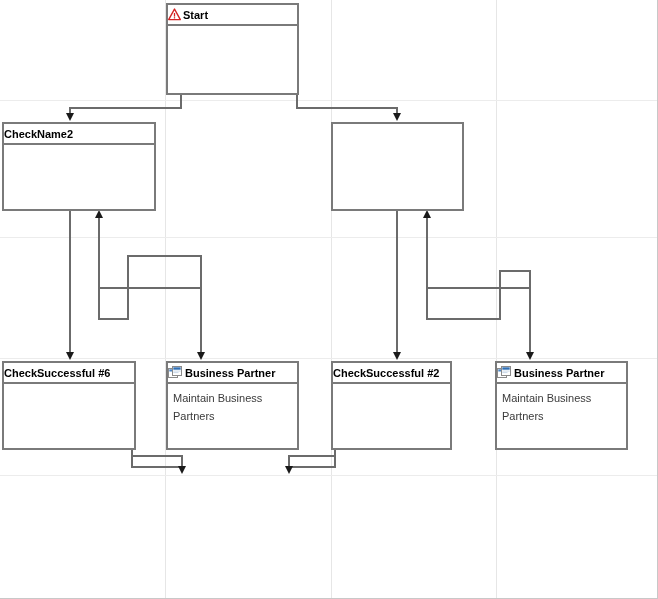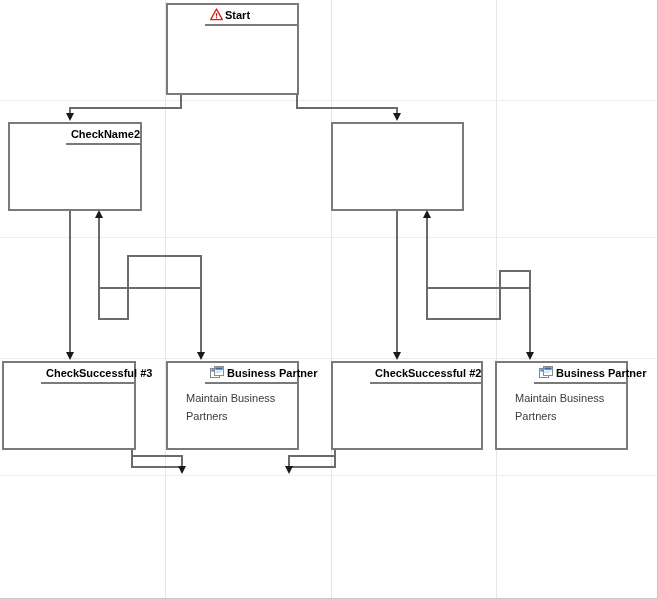--- a/index.html
+++ b/index.html
@@ -71,34 +71,32 @@
     display: flex;
     flex-direction: column;
   }
   .node-header {
     box-sizing: border-box;
     height: 21px;
     min-height: 21px;
     border-bottom: 2px solid #7a7a7a;
     display: flex;
     align-items: center;
-    padding-left: 5px;
-    background: #ffffff;
-    margin-left: 37px;
+    background: #ffffff;
   }
   .node-title {
     font-size: 11px;
     font-weight: bold;
     color: #000000;
     white-space: nowrap;
     letter-spacing: 0px;
   }
   .node-body {
     flex: 1;
-    padding: 4px 5px 0 18px;
+    padding: 4px 5px 0 5px;
     box-sizing: border-box;
     background: #ffffff;
   }
   .node-body-text {
     font-size: 11px;
     color: #3a3a3a;
     line-height: 14px;
     white-space: pre-line;
   }
   
@@ -188,38 +186,38 @@
           <rect x="5.85" y="9.2" width="1.3" height="1.3" fill="#d32222"></rect>
         </svg>
       </span>
       <span class="node-title">Start</span>
     </div>
     <div class="node-body">
       <span class="node-body-text"></span>
     </div>
   </div>
 
-  <div class="node" style="left:8px; top:122px; width:134px; height:89px;align-items:flex-end;">
+  <div class="node" style="left:2px; top:122px; width:154px; height:89px;">
     <div class="node-header">
       <span class="node-title">CheckName2</span>
     </div>
     <div class="node-body">
       <span class="node-body-text"></span>
     </div>
   </div>
 
   <div class="node" style="left:331px; top:122px; width:133px; height:89px;">
     <div class="node-body">
       <span class="node-body-text"></span>
     </div>
   </div>
 
   <div class="node" style="left:2px; top:361px; width:134px; height:89px;">
     <div class="node-header">
-      <span class="node-title">CheckSuccessful #3</span>
+      <span class="node-title">CheckSuccessful #6</span>
     </div>
     <div class="node-body">
       <span class="node-body-text"></span>
     </div>
   </div>
 
   <div class="node" style="left:166px; top:361px; width:133px; height:89px;">
     <div class="node-header">
       <span class="icon icon-screen">
         <svg width="15" height="13" viewBox="0 0 15 13">
@@ -232,21 +230,21 @@
         </svg>
       </span>
       <span class="node-title">Business Partner</span>
     </div>
     <div class="node-body">
       <span class="node-body-text">Maintain Business
 Partners</span>
     </div>
   </div>
 
-  <div class="node" style="left:331px; top:361px; width:152px; height:89px;">
+  <div class="node" style="left:331px; top:361px; width:121px; height:89px;">
     <div class="node-header">
       <span class="node-title">CheckSuccessful #2</span>
     </div>
     <div class="node-body">
       <span class="node-body-text"></span>
     </div>
   </div>
 
   <div class="node" style="left:495px; top:361px; width:133px; height:89px;">
     <div class="node-header">

